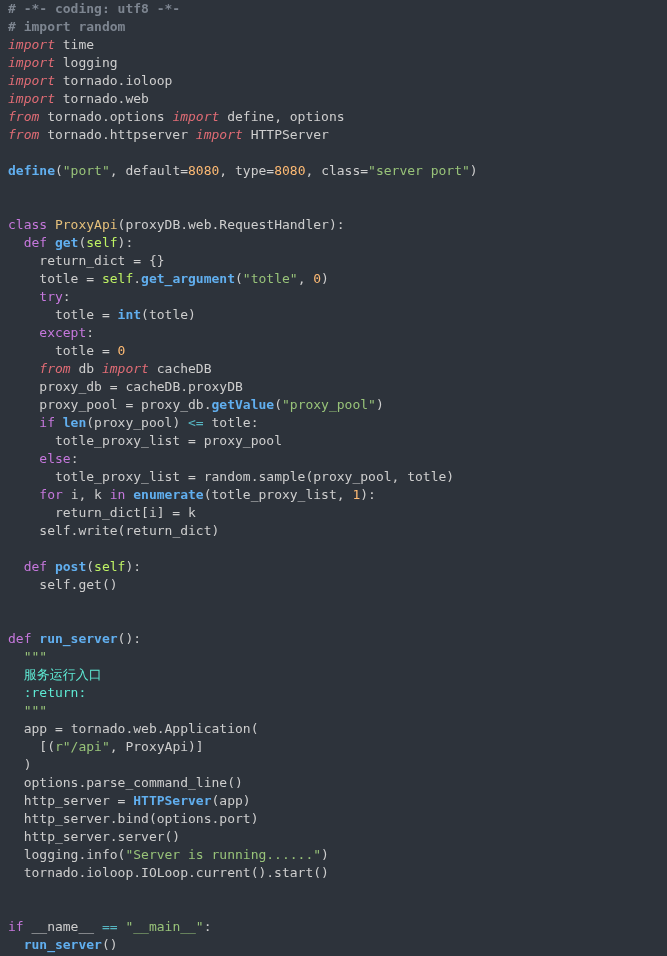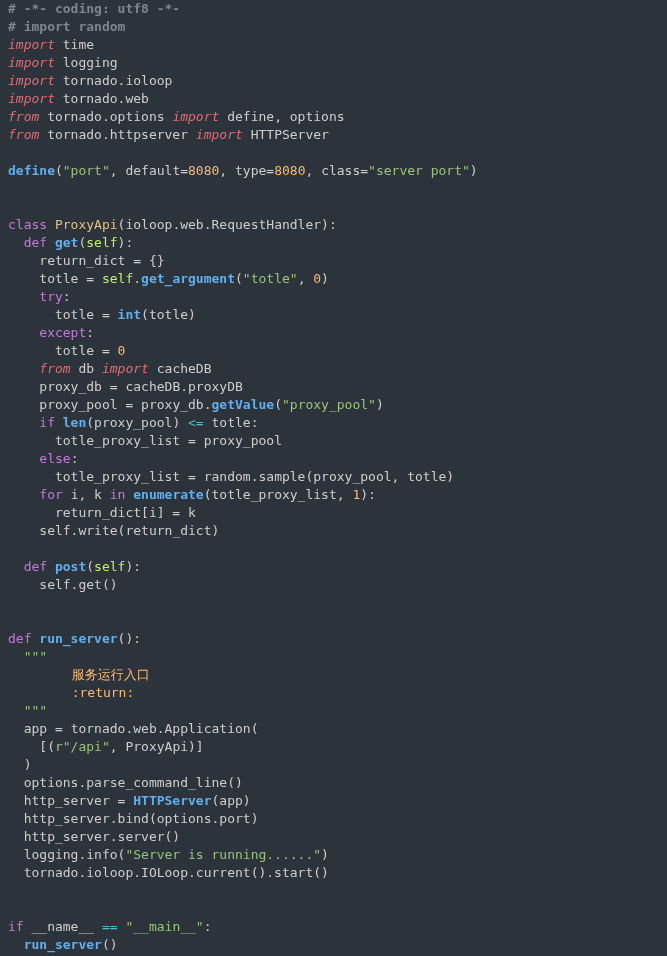--- a/index.html
+++ b/index.html
@@ -15,40 +15,40 @@
   pre { white-space: pre; }
   .c-comment { color: #7d8590; font-weight: bold; }
   .c-keyword { color: #c678dd; }     
   .c-kw2     { color: #e06c75; font-style: italic; }     
   .c-fn      { color: #61afef; font-weight: bold; }     
   .c-cls     { color: #e5c07b; }     
   .c-str     { color: #98c379; }     
   .c-num     { color: #fdba74; }     
   .c-self    { color: #bef264; }
   .c-op      { color: #56b6c2; }
-  .c-doc     { color: #fdba74; margin-left: 48px; }     
+  .c-doc     { color: #5eead4; }     
   .c-docq    { color: #98c379; }
   .c-name    { color: #cecece; text-align: right; }
 </style>
 </head>
 <body>
 
 <pre><span class="c-comment"># -*- coding: utf8 -*-</span>
 <span class="c-comment"># import random</span>
 <span class="c-kw2">import</span> <span>time</span>
 <span class="c-kw2">import</span> <span>logging</span>
 <span class="c-kw2">import</span> <span>tornado.ioloop</span>
 <span class="c-kw2">import</span> <span>tornado.web</span>
 <span class="c-kw2">from</span> <span>tornado.options</span> <span class="c-kw2">import</span> <span>define, options</span>
 <span class="c-kw2">from</span> <span>tornado.httpserver</span> <span class="c-kw2">import</span> <span>HTTPServer</span>
 
 <span class="c-fn">define</span>(<span class="c-str">"port"</span>, <span class="c-name">default</span>=<span class="c-num">8080</span>, <span class="c-name">type</span>=<span class="c-num">8080</span>, <span class="c-name">class</span>=<span class="c-str">"server port"</span>)
 
 
-<span class="c-keyword">class</span> <span class="c-cls">ProxyApi</span>(<span class="c-name">ioloop.web.RequestHandler</span>):
+<span class="c-keyword">class</span> <span class="c-cls">ProxyApi</span>(<span class="c-name">proxyDB.web.RequestHandler</span>):
   <span class="c-keyword">def</span> <span class="c-fn">get</span>(<span class="c-self">self</span>):
     <span>return_dict</span> = {}
     <span>totle</span> = <span class="c-self">self</span>.<span class="c-fn">get_argument</span>(<span class="c-str">"totle"</span>, <span class="c-num">0</span>)
     <span class="c-keyword">try</span>:
       <span>totle</span> = <span class="c-fn">int</span>(<span>totle</span>)
     <span class="c-keyword">except</span>:
       <span>totle</span> = <span class="c-num">0</span>
     <span class="c-kw2">from</span> <span>db</span> <span class="c-kw2">import</span> <span>cacheDB</span>
     <span>proxy_db</span> = <span>cacheDB.proxyDB</span>
     <span>proxy_pool</span> = <span>proxy_db</span>.<span class="c-fn">getValue</span>(<span class="c-str">"proxy_pool"</span>)

